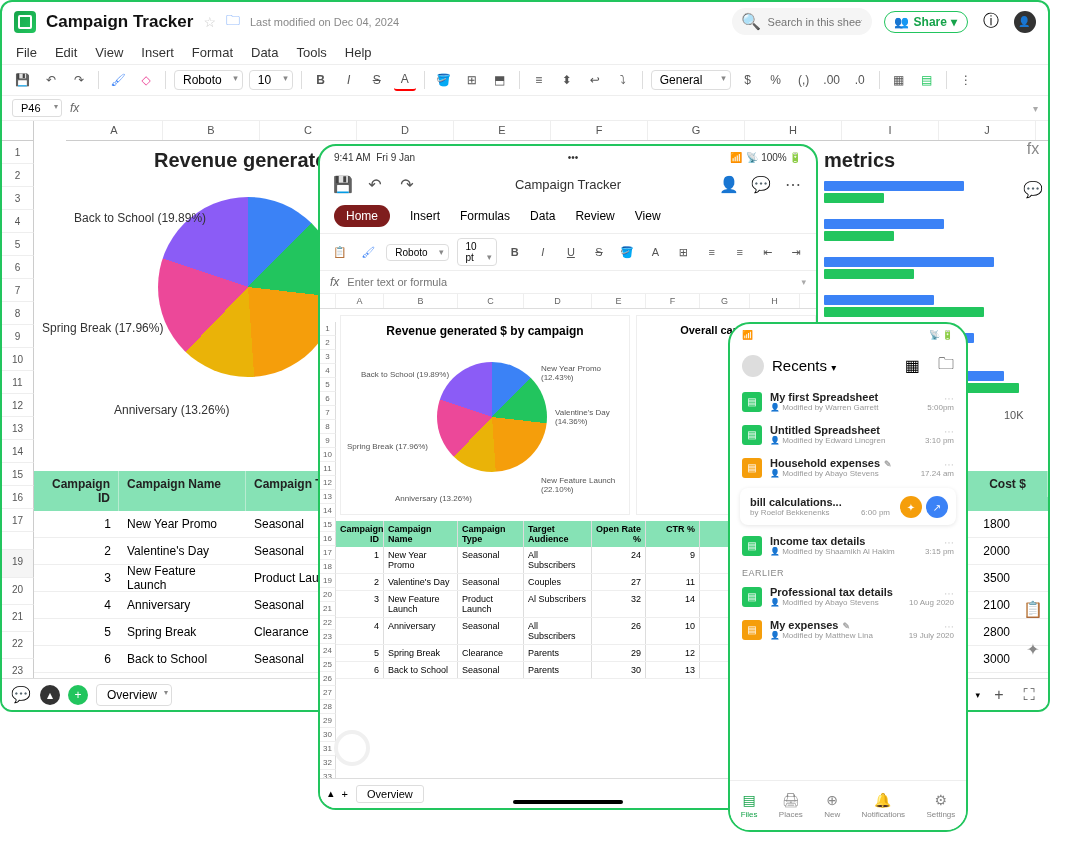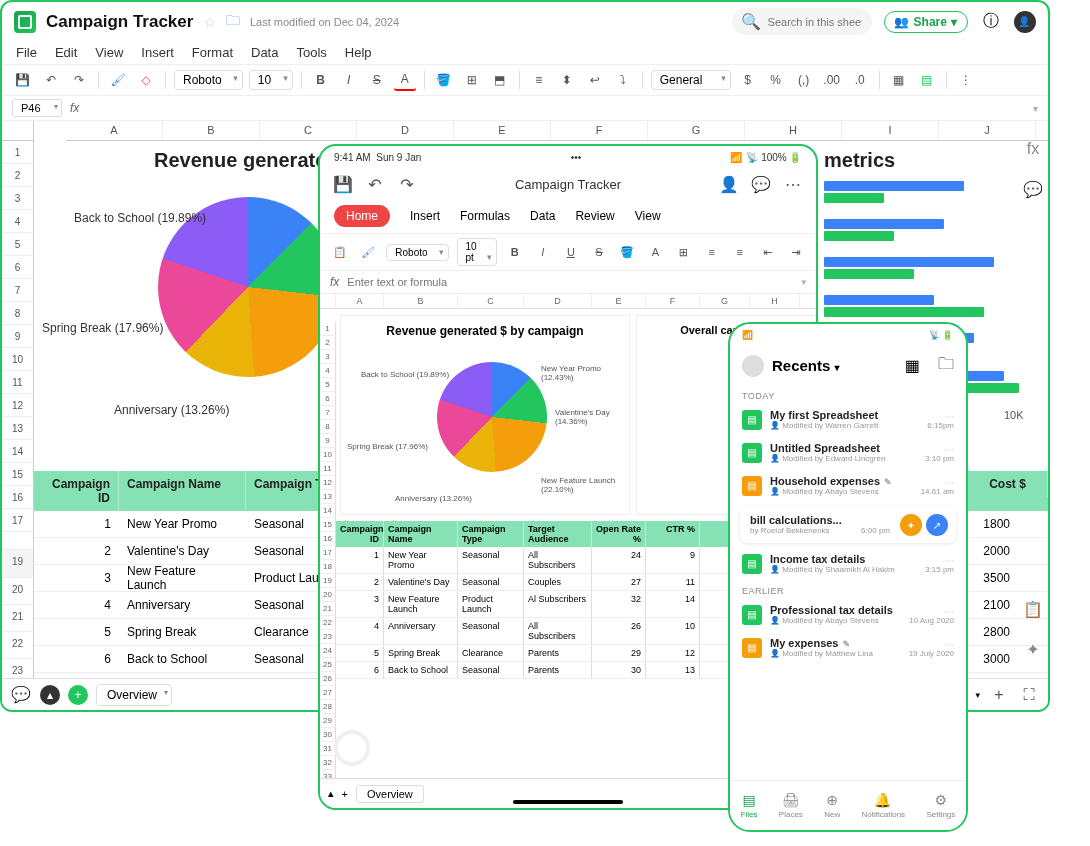--- a/index.html
+++ b/index.html
@@ -73,21 +73,21 @@
 
 .right-rail { position: absolute; right: 0; top: 126px; width: 30px; display: flex; flex-direction: column; gap: 18px; align-items: center; padding-top: 10px; }
 .right-rail .tb-btn { color: #888; }
 
 
 .tablet { position: absolute; top: 144px; left: 318px; width: 500px; height: 666px; border: 2px solid #22c55e; border-radius: 18px; background: #fff; overflow: hidden; }
 .tab-status { display: flex; justify-content: space-between; padding: 6px 14px; font-size: 10px; color: #333; }
 .tab-tb { display: flex; align-items: center; gap: 10px; padding: 4px 12px; }
 .tab-title { flex: 1; text-align: center; font-size: 13px; color: #333; }
 .tab-menu { display: flex; gap: 20px; padding: 6px 14px; font-size: 12px; align-items: center; }
-.home-pill { background: #ef4444; color: #fff; padding: 4px 12px; border-radius: 12px; font-size: 12px; }
+.home-pill { background: #7f1d1d; color: #fff; padding: 4px 12px; border-radius: 12px; font-size: 12px; }
 .tab-fmt { display: flex; align-items: center; gap: 8px; padding: 4px 10px; border-top: 1px solid #eee; border-bottom: 1px solid #eee; font-size: 11px; }
 .tab-fx { display: flex; align-items: center; padding: 4px 10px; gap: 8px; border-bottom: 1px solid #eee; }
 .tab-fx input { border: none; outline: none; font-size: 11px; flex: 1; color: #999; }
 
 .tab-cols { display: flex; border-bottom: 1px solid #ddd; }
 .tab-cols .tc { font-size: 9px; color: #666; text-align: center; padding: 2px 0; border-right: 1px solid #eee; }
 .tab-rows { position: absolute; left: 0; top: 176px; width: 16px; }
 .tab-rows .tr { font-size: 8px; color: #666; text-align: center; height: 14px; line-height: 14px; border-bottom: 1px solid #eee; border-right: 1px solid #ddd; }
 
 .tab-body { position: relative; margin-left: 16px; height: 440px; }
@@ -108,21 +108,21 @@
 
 .tab-bottom { position: absolute; bottom: 0; left: 0; right: 0; height: 30px; border-top: 1px solid #ddd; display: flex; align-items: center; padding: 0 8px; gap: 8px; font-size: 11px; background: #fff; }
 .home-ind { position: absolute; bottom: 4px; left: 50%; transform: translateX(-50%); width: 110px; height: 4px; background: #000; border-radius: 3px; }
 .fab { position: absolute; bottom: 42px; left: 14px; width: 36px; height: 36px; border-radius: 50%; border: 4px solid #f0f0f0; background: #fff; }
 
 
 .mobile { position: absolute; top: 322px; left: 728px; width: 240px; height: 510px; border: 2px solid #22c55e; border-radius: 22px; background: #fff; overflow: hidden; }
 .m-status { display: flex; justify-content: space-between; padding: 6px 12px; font-size: 9px; }
 .m-header { display: flex; align-items: center; padding: 6px 12px; gap: 8px; }
 .m-avatar { width: 22px; height: 22px; border-radius: 50%; background: #ddd; }
-.m-title { font-size: 15px; font-weight: 700; }
+.m-title { font-size: 15px; font-weight: 400; }
 .m-section { font-size: 9px; color: #888; padding: 6px 12px 2px; letter-spacing: 0.5px; }
 .m-item { display: flex; align-items: center; padding: 6px 12px; gap: 8px; position: relative; }
 .m-ico { width: 20px; height: 20px; background: #22c55e; border-radius: 3px; display: flex; align-items: center; justify-content: center; color: #fff; font-size: 10px; flex-shrink: 0; }
 .m-ico.y { background: #f59e0b; }
 .m-name { font-size: 11px; font-weight: 600; color: #222; }
 .m-meta { font-size: 8px; color: #999; }
 .m-time { position: absolute; right: 12px; bottom: 6px; font-size: 8px; color: #999; }
 .m-more { position: absolute; right: 12px; top: 8px; color: #ccc; font-size: 10px; }
 .m-card { margin: 4px 10px; padding: 8px 10px; border-radius: 8px; box-shadow: 0 1px 4px rgba(0,0,0,0.1); position: relative; }
 .m-card-icons { position: absolute; right: 8px; top: 8px; display: flex; gap: 4px; }
@@ -374,21 +374,21 @@
     <div style="flex:1"></div>
     <span class="zoom">100%</span>
     <span style="font-size:9px">▾</span>
     <div class="tb-btn">+</div>
     <div class="tb-btn">⛶</div>
   </div>
 </div>
 
 <div class="tablet">
   <div class="tab-status">
-    <span><span>9:41 AM</span>&nbsp;&nbsp;<span>Sun 9 Jan</span></span>
+    <span><span>9:41 AM</span>&nbsp;&nbsp;<span>Fri 9 Jan</span></span>
     <span>•••</span>
     <span>📶 📡 <span>100%</span> 🔋</span>
   </div>
   <div class="tab-tb">
     <span class="tb-btn">💾</span>
     <span class="tb-btn">↶</span>
     <span class="tb-btn">↷</span>
     <span class="tab-title">Campaign Tracker</span>
     <span class="tb-btn">👤</span>
     <span class="tb-btn">💬</span>
@@ -580,48 +580,47 @@
       <span>📡 🔋</span>
   </div>
   <div class="m-header">
     <div class="m-avatar"></div>
     <span class="m-title"><span>Recents</span> <span style="font-size:10px">▾</span></span>
     <div style="flex:1"></div>
     <span>▦</span>
     <span style="margin-left:10px">🗀</span>
   </div>
 
-  <div class="m-section">TODAY</div>
   <div id="mobile-today">
       <div class="m-item">
     <div class="m-ico">▤</div>
     <div>
           <div class="m-name">My first Spreadsheet</div>
           <div class="m-meta">👤 Modified by  Warren Garrett</div>
         </div>
     <span class="m-more">⋯</span>
-    <span class="m-time">6:15pm</span>
+    <span class="m-time">5:00pm</span>
       </div>
       <div class="m-item">
     <div class="m-ico">▤</div>
     <div>
           <div class="m-name">Untitled Spreadsheet</div>
           <div class="m-meta">👤 Modified by  Edward Lincgren</div>
         </div>
     <span class="m-more">⋯</span>
     <span class="m-time">3:10 pm</span>
       </div>
       <div class="m-item">
     <div class="m-ico y">▤</div>
     <div>
           <div class="m-name">Household expenses<span style="font-size:9px;color:#aaa;margin-left:4px">✎</span></div>
           <div class="m-meta">👤 Modified by  Abayo Stevens</div>
         </div>
     <span class="m-more">⋯</span>
-    <span class="m-time">14.61 am</span>
+    <span class="m-time">17.24 am</span>
       </div>
     </div>
 
   <div class="m-card">
     <div class="m-name">bill calculations...</div>
     <div class="m-meta">by  Roelof Bekkenenks</div>
     <div class="m-meta" style="position:absolute;right:66px;bottom:8px">6:00 pm</div>
     <div class="m-card-icons">
       <span style="background:#f59e0b">✦</span>
       <span style="background:#3b82f6">↗</span>

